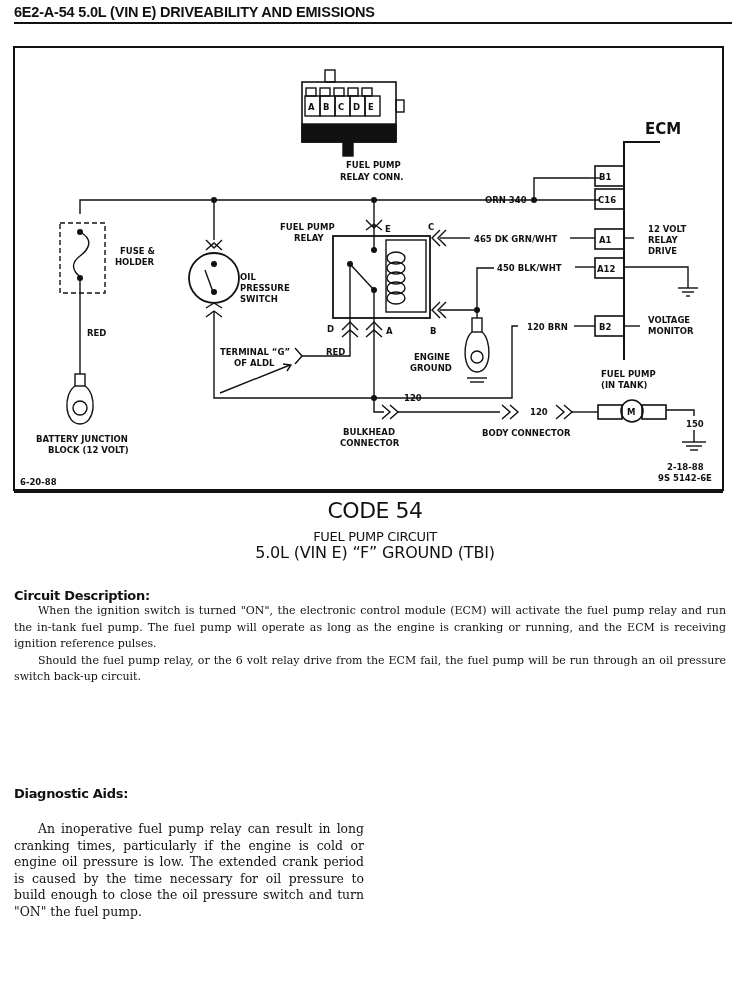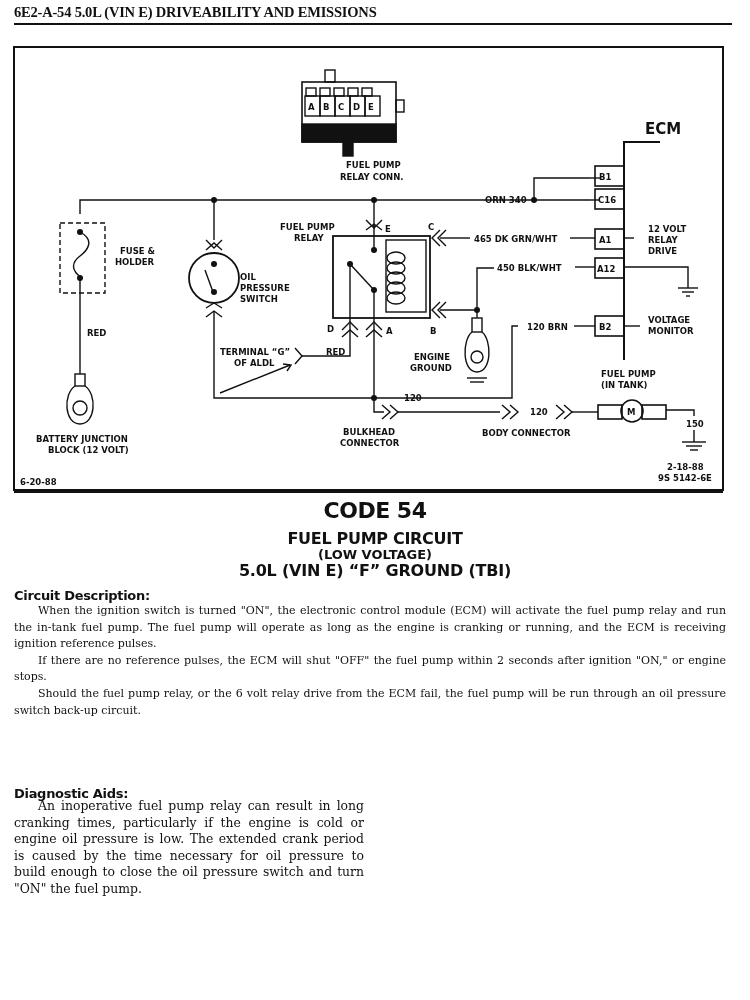--- a/index.html
+++ b/index.html
@@ -1,28 +1,28 @@
 <!DOCTYPE html>
 <html><head>
   <meta charset="utf-8">
   <style>
     html, body { margin: 0; padding: 0; background: #ffffff; }
     body { width: 750px; height: 1000px; position: relative; overflow: hidden; color: #111; }
     .header {
       position: absolute; left: 14px; top: 4px; width: 718px;
-      font-family: Liberation Serif, serif; font-weight: bold; font-size: 14.5px;
+      font-family: Liberation Sans, sans-serif; font-weight: bold; font-size: 14.5px;
       letter-spacing: -0.2px; border-bottom: 2px solid #111; padding-bottom: 2px;
     }
     .diagram { position: absolute; left: 0; top: 0; width: 750px; height: 500px; }
     .diagram text { font-family: "DejaVu Sans", sans-serif; font-weight: bold; fill: #111; }
     .t7 { font-size: 8.5px; }
     .title-block { position: absolute; left: 0; top: 496px; width: 750px; text-align: center;
-      font-family: "DejaVu Sans", sans-serif; font-weight: bold; }
+      font-family: "DejaVu Sans", sans-serif; font-weight: normal; }
     .code { font-size: 22px; margin-top: 2px; letter-spacing: -0.5px; }
-    .sub1 { font-size: 16px; margin-top: 6px; letter-spacing: -0.3px; }
+    .sub1 { font-size: 13px; margin-top: 6px; letter-spacing: -0.3px; }
     .sub2 { font-size: 13px; margin-top: -1px; }
     .sub3 { font-size: 16px; margin-top: -1px; letter-spacing: -0.2px; }
     .section-head { position: absolute; left: 14px; font-family: "DejaVu Sans", sans-serif;
       font-weight: bold; font-size: 13px; letter-spacing: -0.3px; }
     .body-text { position: absolute; left: 14px; width: 712px; font-family: "DejaVu Serif", serif;
       font-size: 11px; line-height: 16.6px; text-align: justify; }
     .body-text p { margin: 0; text-indent: 24px; }
     .diag-text { position: absolute; left: 14px; width: 350px; font-family: "DejaVu Serif", serif;
       font-size: 12.4px; line-height: 16.6px; text-align: justify; }
     .diag-text p { margin: 0; text-indent: 24px; }
@@ -232,27 +232,25 @@
   <text class="t7" x="601" y="388">(IN TANK)</text>
   <text class="t7" x="627" y="415">M</text>
   <text class="t7" x="20" y="485">6-20-88</text>
   <text class="t7" x="667" y="470">2-18-88</text>
   <text class="t7" x="658" y="481">9S 5142-6E</text>
 </svg>
 
 <div class="title-block">
   <div class="code">CODE 54</div>
   <div class="sub1">FUEL PUMP CIRCUIT</div>
-  <div class="sub2">(LOW VOLTAGE)</div>
   <div class="sub3">5.0L  (VIN E)  “F”  GROUND  (TBI)</div>
 </div>
 
 <div class="section-head" style="top:588px;">Circuit Description:</div>
 <div class="body-text" style="top:603px;">
   <p>When the ignition switch is turned "ON", the electronic control module (ECM) will activate the fuel pump relay and run the in-tank fuel pump.  The fuel pump will operate as long as the engine is cranking or running, and the ECM is receiving ignition reference pulses.</p>
-  <p>If there are no reference pulses, the ECM will shut "OFF" the fuel pump within 2 seconds after ignition "ON," or engine stops.</p>
   <p>Should the fuel pump relay, or the 6 volt relay drive from the ECM fail, the fuel pump will be run through an oil pressure switch back-up circuit.</p>
 </div>
 
 <div class="section-head" style="top:786px;">Diagnostic Aids:</div>
-<div class="diag-text" style="top:798px;">
+<div class="diag-text" style="top:821px;">
   <p>An inoperative fuel pump relay can result in long cranking times, particularly if the engine is cold or engine oil pressure is low.  The extended crank period is caused by the time necessary for oil pressure to build enough to close the oil pressure switch and turn "ON" the fuel pump.</p>
 </div>
 
 </body></html>

